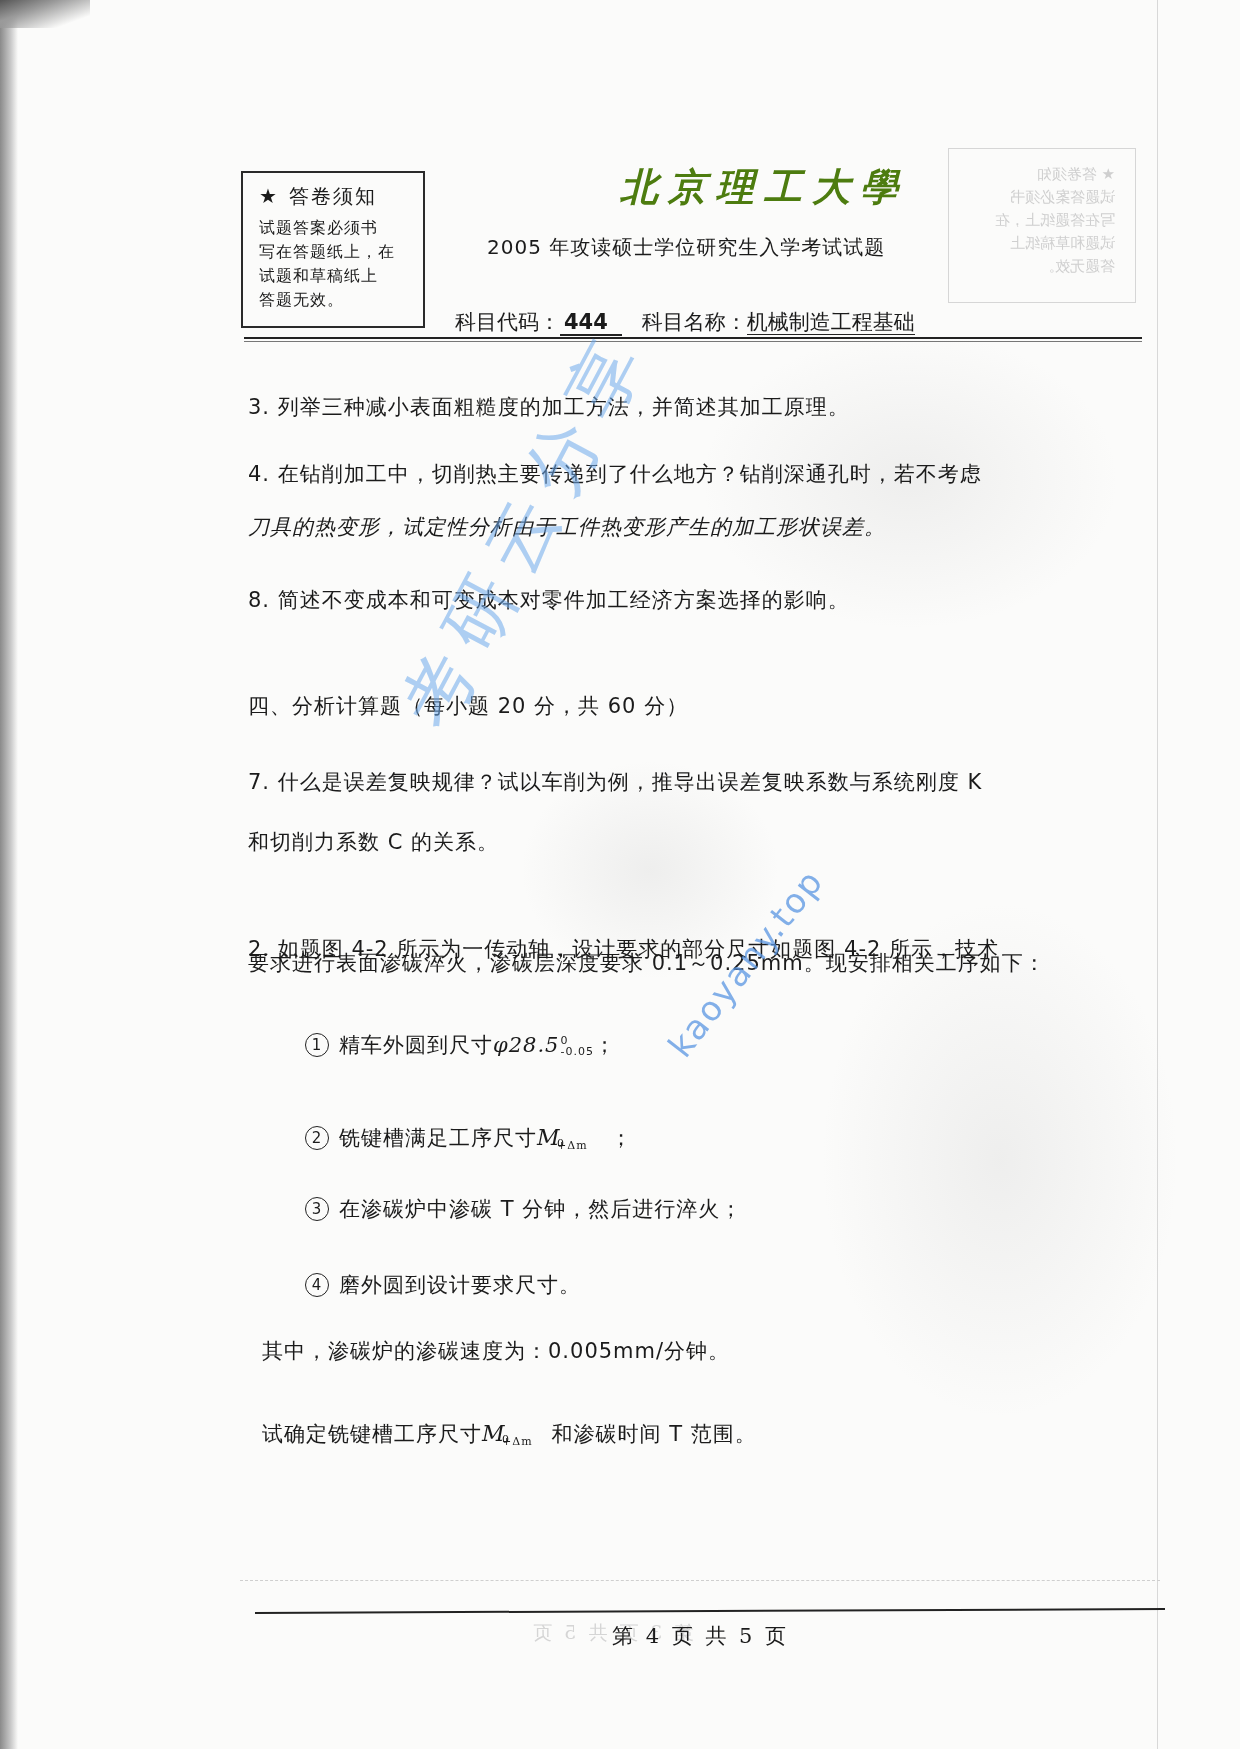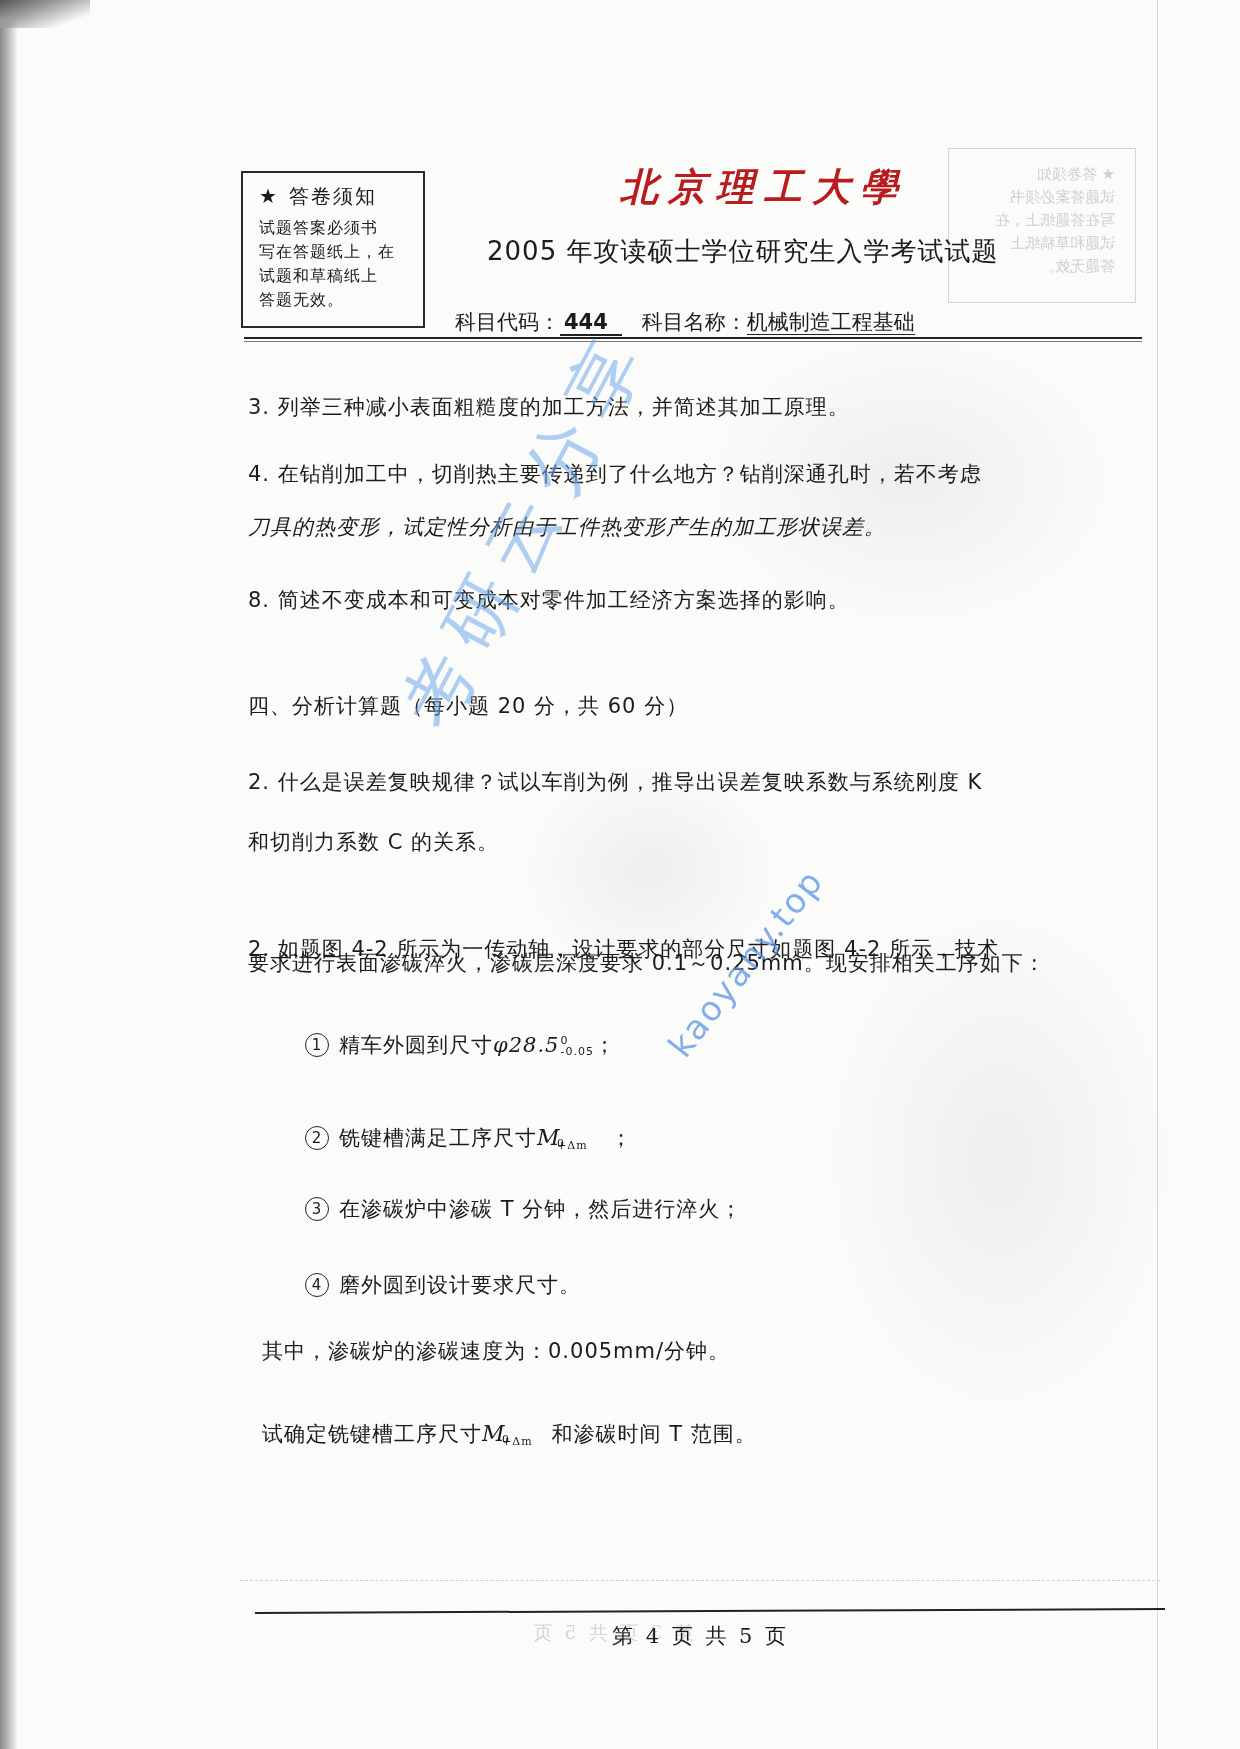--- a/index.html
+++ b/index.html
@@ -38,24 +38,24 @@
       position: absolute; left: 948px; top: 148px; width: 188px; height: 155px;
       border: 1px solid #d6d6d6; color: #cfcfcf; box-sizing: border-box;
       padding: 14px 10px 0 20px; font-size: 15px; line-height: 23px;
       transform: scaleX(-1);
       font-family: "DejaVu Sans", "Liberation Sans", sans-serif;
     }
     
     .univ {
       position: absolute; left: 620px; top: 162px; font-size: 38px;
       font-weight: bold; letter-spacing: 10px; font-style: italic;
-      font-family: "DejaVu Serif", serif; color: #b91c1c;
+      font-family: "DejaVu Serif", serif; color: #4d7c0f;
     }
     .exam-title {
-      position: absolute; left: 487px; top: 234px; font-size: 26px;
+      position: absolute; left: 487px; top: 234px; font-size: 20px;
       font-family: "DejaVu Sans", "Liberation Sans", sans-serif; letter-spacing: 1px;
     }
     .subject-line {
       position: absolute; left: 455px; top: 308px; font-size: 21px;
       font-family: "DejaVu Sans", "Liberation Sans", sans-serif;
     }
     .subject-line .code { display: inline-block; border-bottom: 2px solid #222; padding: 0 14px 0 4px; margin-right: 20px; font-weight: bold; }
     .subject-line .name { border-bottom: 1px solid #222; }
     .header-rule {
       position: absolute; left: 244px; top: 337px; width: 898px; height: 2px; background: #222;
@@ -133,21 +133,21 @@
 </div>
 <div class="header-rule"></div>
 <div class="header-rule2"></div>
 
 <div class="q" style="top:393px;">3. 列举三种减小表面粗糙度的加工方法，并简述其加工原理。</div>
 <div class="q" style="top:460px;">4. 在钻削加工中，切削热主要传递到了什么地方？钻削深通孔时，若不考虑</div>
 <div class="q" style="top:513px;font-style:italic;">刀具的热变形，试定性分析由于工件热变形产生的加工形状误差。</div>
 <div class="q" style="top:586px;">8. 简述不变成本和可变成本对零件加工经济方案选择的影响。</div>
 
 <div class="q" style="top:692px;">四、分析计算题（每小题 20 分，共 60 分）</div>
-<div class="q" style="top:768px;">2. 什么是误差复映规律？试以车削为例，推导出误差复映系数与系统刚度 K</div>
+<div class="q" style="top:768px;">7. 什么是误差复映规律？试以车削为例，推导出误差复映系数与系统刚度 K</div>
 <div class="q" style="top:828px;">和切削力系数 C 的关系。</div>
 <div class="q" style="top:935px;">2. 如题图 4-2 所示为一传动轴，设计要求的部分尺寸如题图 4-2 所示，技术</div>
 <div class="q" style="top:949px;">要求进行表面渗碳淬火，渗碳层深度要求 0.1～0.25mm。现安排相关工序如下：</div>
 
 <div class="step" style="top:1031px;">
   <span class="circ">1</span><span>精车外圆到尺寸</span><span class="math">φ28.5</span><span class="tol"><span>0</span><span>-0.05</span></span><span>；</span>
 </div>
 
 <div class="step" style="top:1124px;">
   <span class="circ">2</span><span>铣键槽满足工序尺寸</span><span class="mvar"><span>M</span><sup>+Δm</sup><sub>0</sub></span><span style="margin-left:50px;">；</span>

